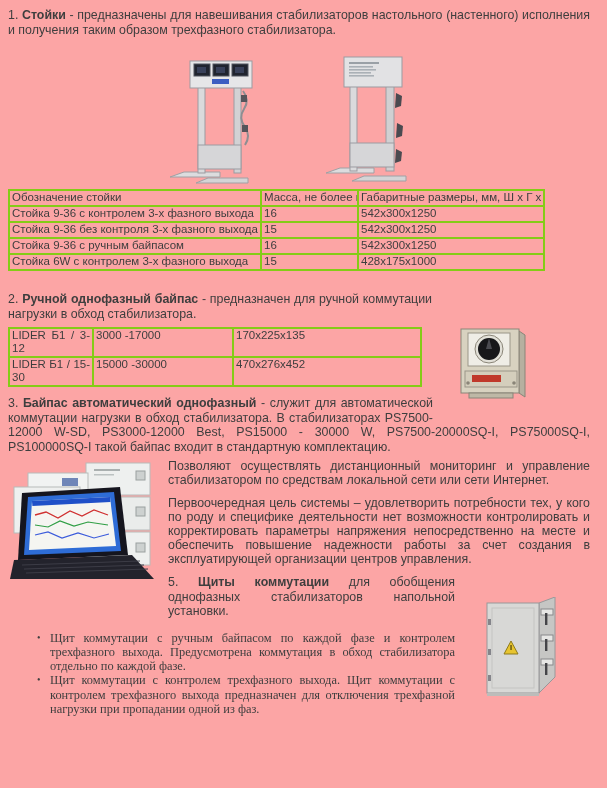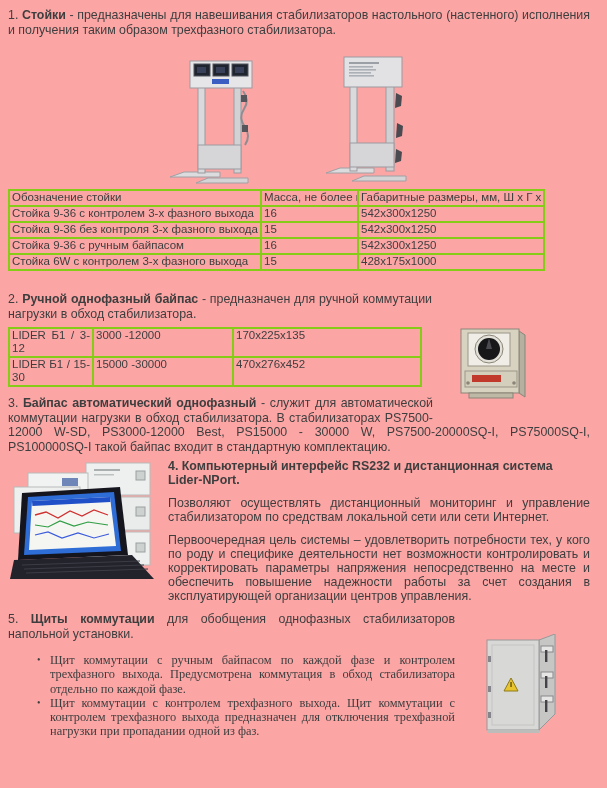--- a/index.html
+++ b/index.html
@@ -145,21 +145,21 @@
 
     <table class="t2">
       <colgroup>
             <col style="width:84px">
             <col style="width:140px">
             <col style="width:188px">
           </colgroup>
       <tbody>
         <tr>
           <td>LIDER Б1 / 3-12</td>
-          <td>3000 -12000</td>
+          <td>3000 -17000</td>
           <td>170x225x135</td>
         </tr>
         <tr>
           <td>LIDER Б1 / 15-30</td>
           <td>15000 -30000</td>
           <td>470x276x452</td>
         </tr>
       </tbody>
     </table>
 
@@ -187,21 +187,20 @@
         <polygon points="24,42 102,38 102.5,43 24.4,47" fill="#2050c8"></polygon>
         <polyline points="27,56 38,53 50,59 62,52 74,57 86,51 100,56" fill="none" stroke="#d03030" stroke-width="1.3"></polyline>
         <polyline points="27,66 40,68 52,62 66,67 80,63 100,66" fill="none" stroke="#2f9e44" stroke-width="1.2"></polyline>
         <polyline points="27,76 40,73 54,79 70,74 86,79 101,75" fill="none" stroke="#3b5bdb" stroke-width="1.2"></polyline>
         <polygon points="6,101 124,96 146,120 2,120" fill="#23232c"></polygon>
         <line x1="14" y1="106" x2="132" y2="102" stroke="#3c3c46" stroke-width="1"></line>
         <line x1="16" y1="110" x2="136" y2="106" stroke="#3c3c46" stroke-width="1"></line>
         <line x1="18" y1="114" x2="140" y2="110" stroke="#3c3c46" stroke-width="1"></line>
       </svg>
     </div>
-    <p class="p4-head">4. Компьютерный интерфейс RS232 и дистанционная система Lider-NPort.</p>
     <p>Позволяют осуществлять дистанционный мониторинг и управление стабилизатором по средствам локальной сети или сети Интернет.</p>
     <p>Первоочередная цель системы – удовлетворить потребности тех, у кого по роду и специфике деятельности нет возможности контролировать и корректировать параметры напряжения непосредственно на месте и обеспечить повышение надежности работы за счет создания в эксплуатирующей организации центров управления.</p>
   </div>
 
   <div class="sec5">
     <div class="fig-cabinet">
       <svg width="80" height="105" viewBox="0 0 80 105">
         <polygon points="56,6 72,0 72,80 56,96" fill="#c6c6c4" stroke="#98989a"></polygon>
         <rect x="4" y="6" width="52" height="90" fill="#d8d8d6" stroke="#98989a"></rect>
         <rect x="9" y="11" width="42" height="80" fill="none" stroke="#c4c4c2"></rect>

